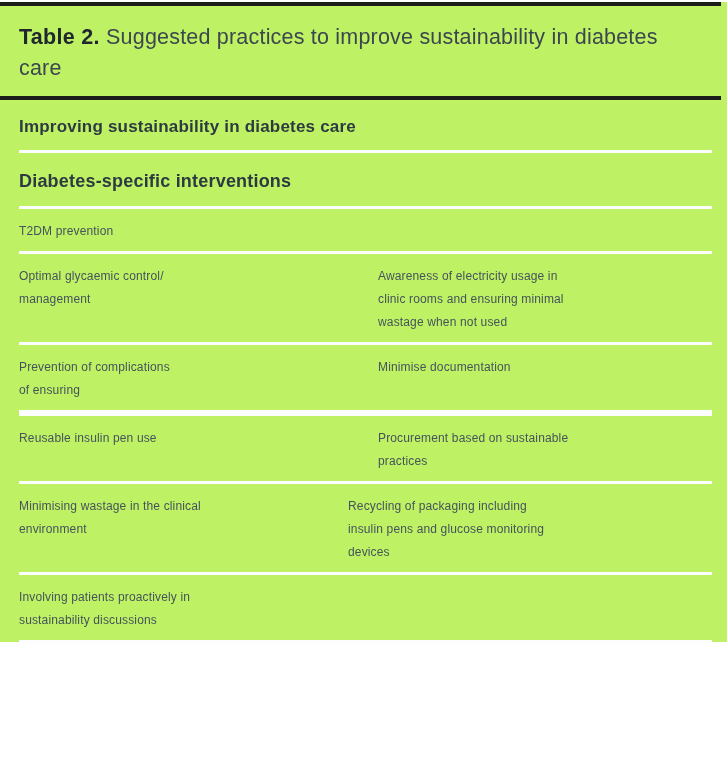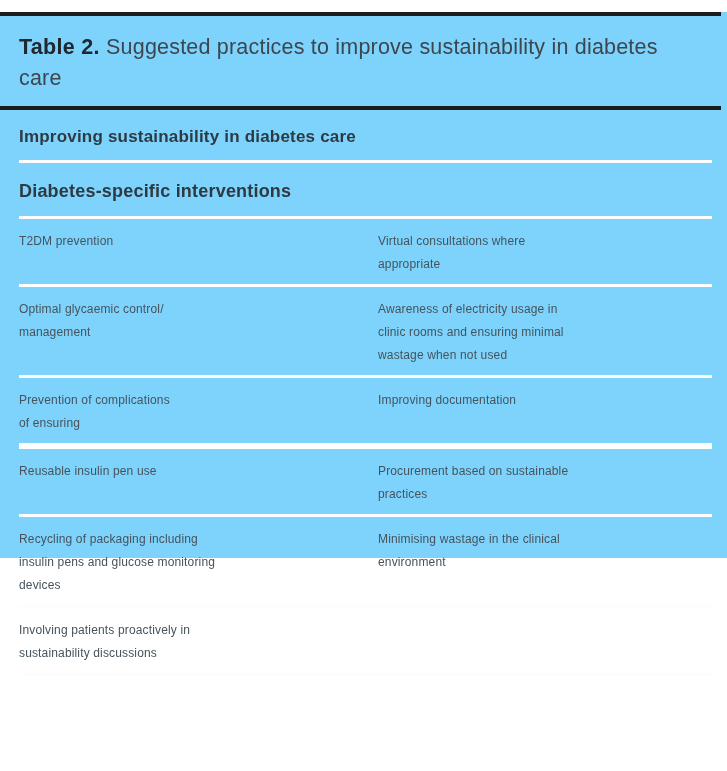--- a/index.html
+++ b/index.html
@@ -10,24 +10,24 @@
   }
   .page {
     position: relative;
     width: 727px;
     height: 771px;
     background: #ffffff;
     overflow: hidden;
   }
   .card {
     position: absolute;
-    top: 12px; left: 0;
+    top: 2px; left: 0;
     width: 727px;
-    height: 546px;
-    background: #7dd3fc;
+    height: 640px;
+    background: #bef264;
   }
   .rule {
     height: 4px;
     background: #1c1c1a;
     width: 721px;
   }
   .rule-top { margin: 0; }
   .rule-under-title { margin-top: 12px; }
   .table-title {
     padding: 16px 60px 0 19px;
@@ -101,56 +101,54 @@
     <div class="section-header first">Improving sustainability in diabetes care</div>
     <div class="divider"></div>
 
     <div class="col-headers">
       <div class="col-h left">Diabetes-specific interventions</div>
     </div>
     <div class="divider"></div>
 
     <div class="row">
       <div class="cell left">T2DM prevention</div>
-      <div class="cell right">Virtual consultations where
-appropriate</div>
     </div>
     <div class="divider"></div>
 
     <div class="row">
       <div class="cell left">Optimal glycaemic control/
 management</div>
       <div class="cell right">Awareness of electricity usage in
 clinic rooms and ensuring minimal
 wastage when not used</div>
     </div>
     <div class="divider"></div>
 
     <div class="row">
       <div class="cell left">Prevention of complications
 of ensuring</div>
-      <div class="cell right">Improving documentation</div>
+      <div class="cell right">Minimise documentation</div>
     </div>
     <div class="divider"></div>
 
     <div class="divider"></div>
 
     <div class="row">
       <div class="cell left">Reusable insulin pen use</div>
       <div class="cell right">Procurement based on sustainable
 practices</div>
     </div>
     <div class="divider"></div>
 
     <div class="row">
+      <div class="cell right">Minimising wastage in the clinical
+environment</div>
       <div class="cell left">Recycling of packaging including
 insulin pens and glucose monitoring
 devices</div>
-      <div class="cell right">Minimising wastage in the clinical
-environment</div>
     </div>
     <div class="divider"></div>
 
     <div class="row">
       <div class="cell left">Involving patients proactively in
 sustainability discussions</div>
     </div>
     <div class="divider"></div>
 
   </div>

